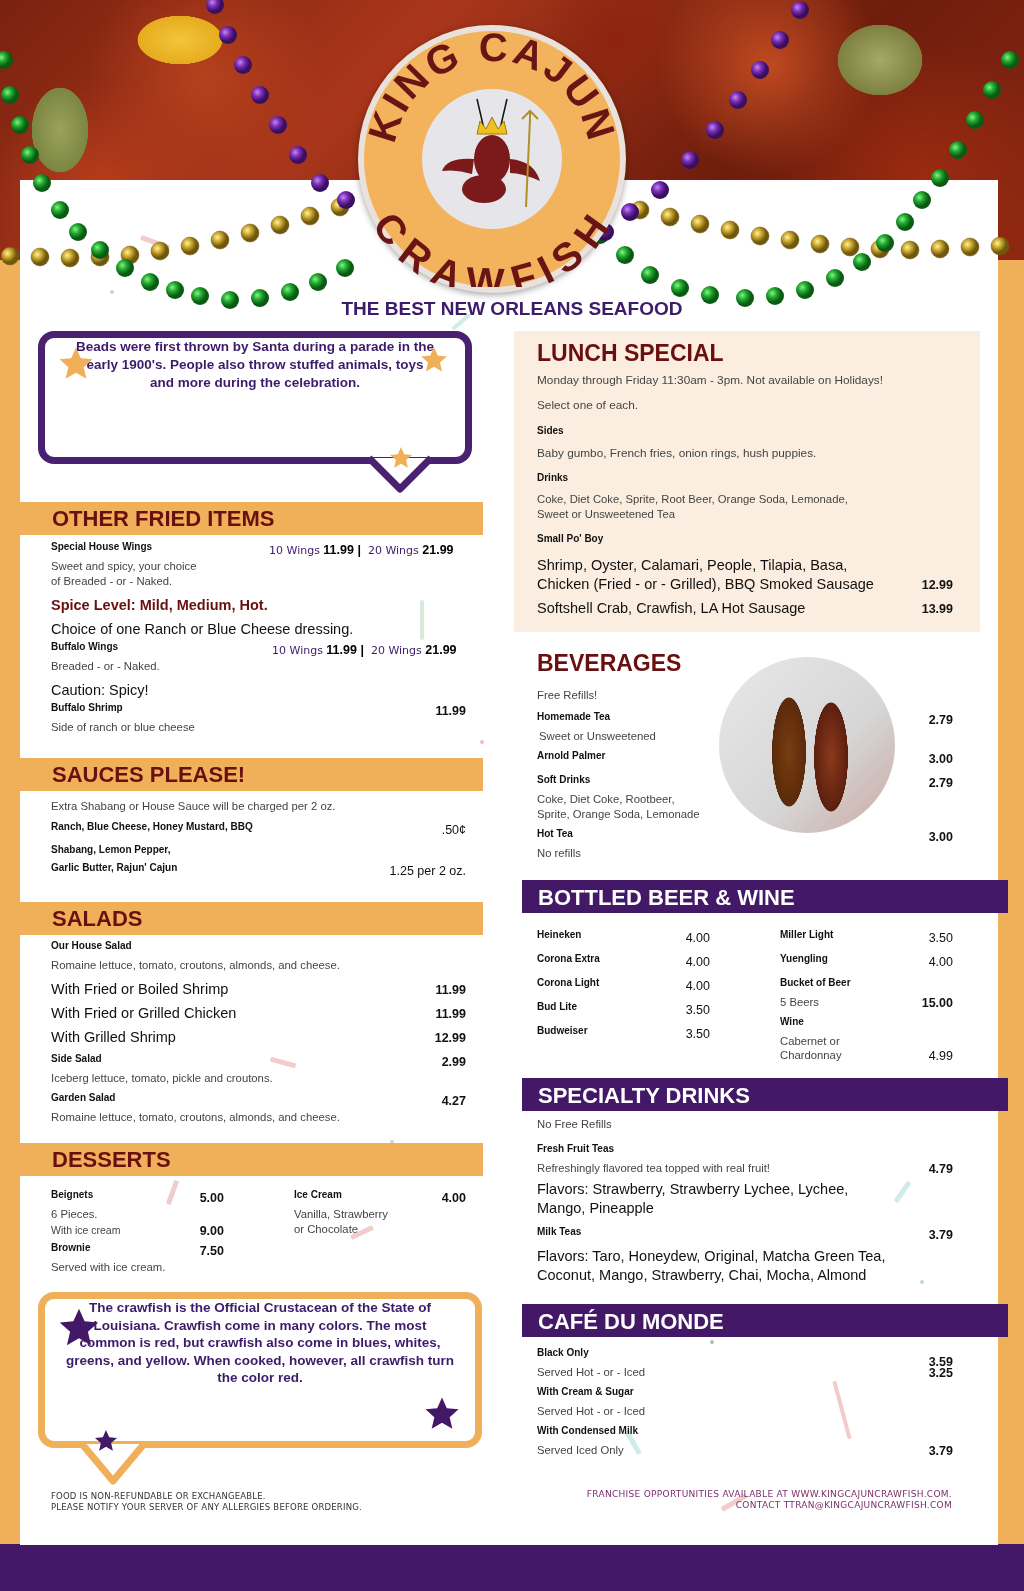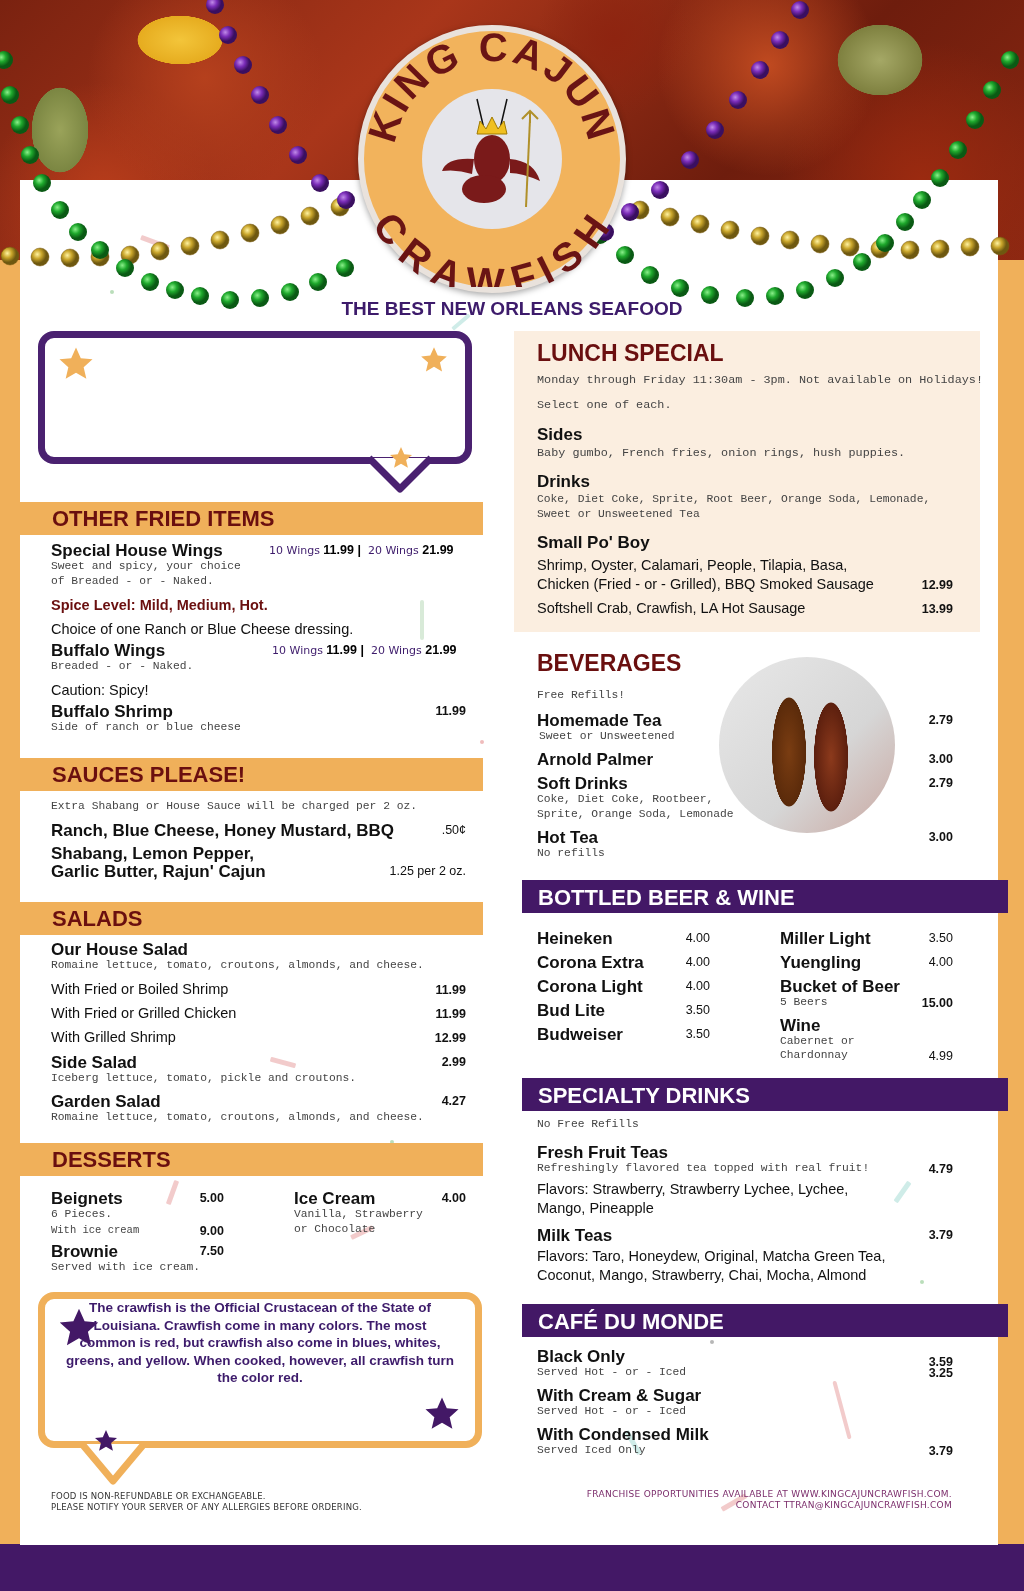--- a/index.html
+++ b/index.html
@@ -77,22 +77,22 @@
   }
   .sec-head-purple {
     position: absolute; left: 522px; width: 486px; height: 33px; background: #431866;
     color: #fff; font-weight: bold; font-size: 22px; padding-left: 16px; line-height: 35px;
   }
   .sec-head-plain {
     position: absolute; color: #6a0f0f; font-weight: bold; font-size: 23px;
   }
 
   .abs { position: absolute; }
-  .name { font-weight: bold; font-size: 17px; color: #111; }
-  .desc { font-family: Liberation Mono, monospace; font-size: 11.3px; color: #444; }
+  .name { font-weight: bold; font-size: 10px; color: #111; }
+  .desc { font-family: Liberation Sans, sans-serif; font-size: 11.3px; color: #444; }
   .line { font-size: 14.5px; color: #111; }
   .price { font-weight: bold; font-size: 12.5px; color: #111; text-align: right; }
   .purple-s { color: #3d1b6b; font-weight: normal; font-family: "DejaVu Sans", sans-serif; font-size: 11px; }
   .spice { color: #6a0f0f; font-weight: bold; font-size: 14.5px; }
 
   .lunch-bg { position: absolute; left: 514px; top: 331px; width: 466px; height: 301px; background: #fbeee0; }
 
   .bev-photo {
     position: absolute; left: 719px; top: 657px; width: 176px; height: 176px; border-radius: 50%;
     overflow: hidden;
@@ -257,20 +257,21 @@
       <path d="M88 70 Q112 72 118 92 Q100 84 88 84 Z" fill="#7a1a1a"></path>
       <line x1="108" y1="30" x2="104" y2="118" stroke="#b0902a" stroke-width="2"></line>
       <path d="M100 30 L108 22 L116 30 M108 22 L108 34" stroke="#b0902a" stroke-width="2" fill="none"></path>
     </svg>
   </div>
 </div>
 
 <div class="tagline">THE BEST NEW ORLEANS SEAFOOD</div>
 
 <div class="fact fact1">
+  <p>Beads were first thrown by Santa during a parade in the early 1900's. People also throw stuffed animals, toys and more during the celebration.</p>
 </div>
 <svg class="tail" style="left:365px;top:455px" width="70" height="40" viewBox="0 0 70 40">
   <path d="M4 3 L35 34 L66 3" fill="#fff" stroke="#4a2170" stroke-width="7" stroke-linejoin="round"></path>
 </svg>
 <svg class="star" style="left:58px;top:346px" width="36" height="36" viewBox="0 0 24 24">
     <path d="M12 1l3.2 7.2 7.8.7-5.9 5.2 1.8 7.7L12 17.8 5.1 21.8l1.8-7.7L1 8.9l7.8-.7z" fill="#f0b05a"></path>
   </svg>
 <svg class="star" style="left:420px;top:346px" width="28" height="28" viewBox="0 0 24 24">
     <path d="M12 1l3.2 7.2 7.8.7-5.9 5.2 1.8 7.7L12 17.8 5.1 21.8l1.8-7.7L1 8.9l7.8-.7z" fill="#f0b05a"></path>
   </svg>

